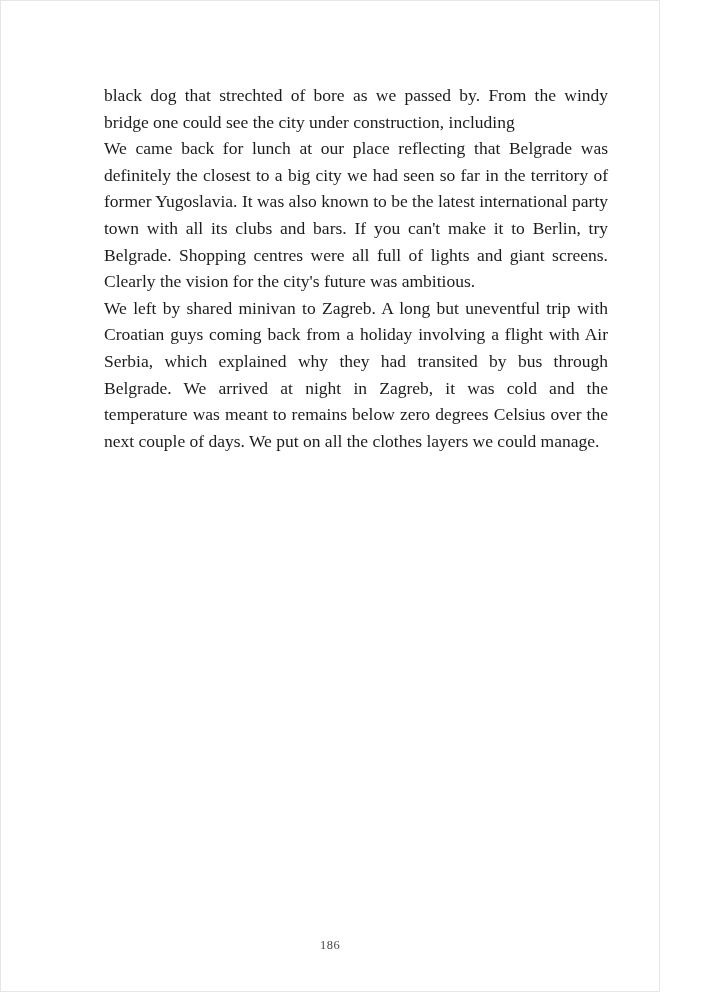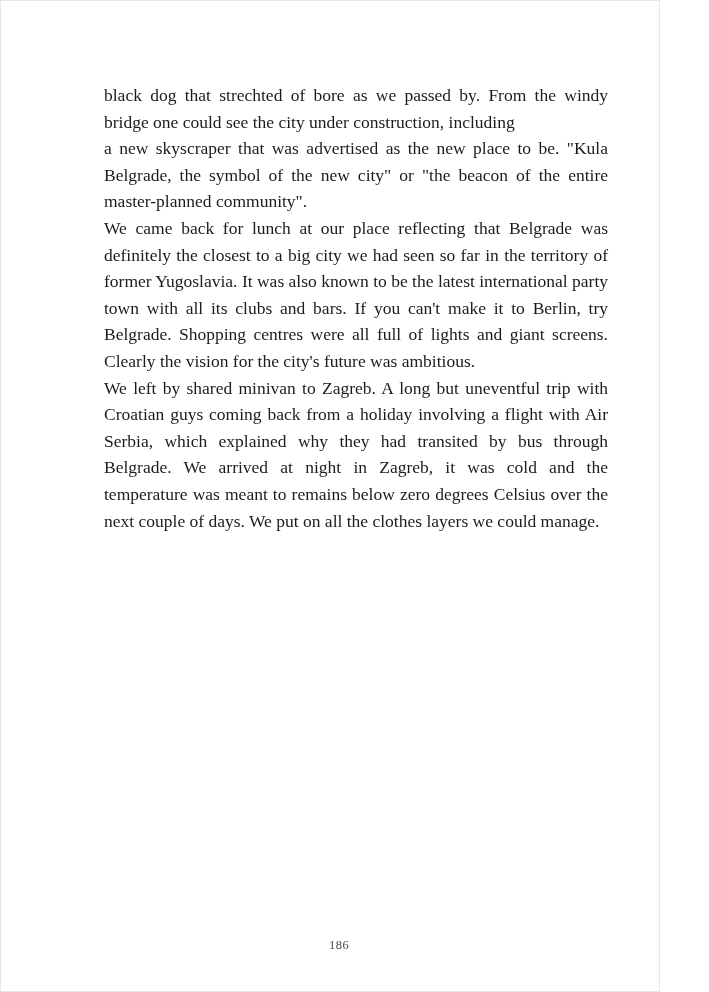--- a/index.html
+++ b/index.html
@@ -34,27 +34,25 @@
   }
   .page-number {
     position: absolute;
     left: 0;
     width: 100%;
     bottom: 38px;
     text-align: center;
     font-size: 12.5px;
     color: #4a4a4a;
     letter-spacing: 0.5px;
-    margin-left: 9px;
   }
 </style>
 </head>
 <body>
 
 <div class="page">
   <div class="text-block">
     <p>black dog that strechted of bore as we passed by. From the windy bridge one could see the city under construction, including</p>
-    <p>a new skyscraper that was advertised as the new place to be. "Kula Belgrade, the symbol of the new city" or "the beacon of the entire master-planned community".</p>
     <p>We came back for lunch at our place reflecting that Belgrade was definitely the closest to a big city we had seen so far in the territory of former Yugoslavia. It was also known to be the latest international party town with all its clubs and bars. If you can't make it to Berlin, try Belgrade. Shopping centres were all full of lights and giant screens. Clearly the vision for the city's future was ambitious.</p>
     <p>We left by shared minivan to Zagreb. A long but uneventful trip with Croatian guys coming back from a holiday involving a flight with Air Serbia, which explained why they had transited by bus through Belgrade. We arrived at night in Zagreb, it was cold and the temperature was meant to remains below zero degrees Celsius over the next couple of days. We put on all the clothes layers we could manage.</p>
   </div>
   <div class="page-number">186</div>
 </div>
 
 </body></html>

